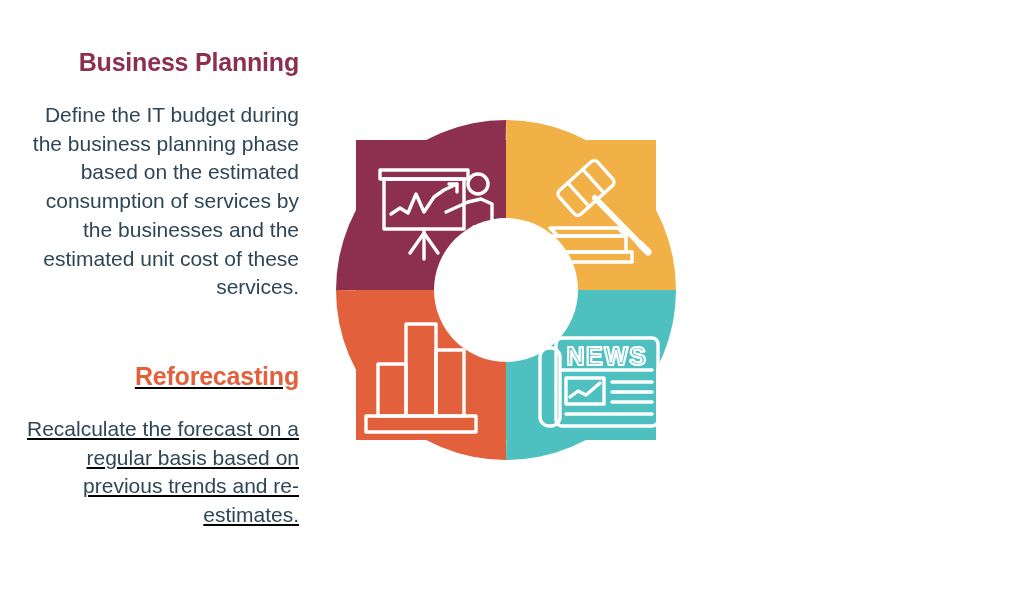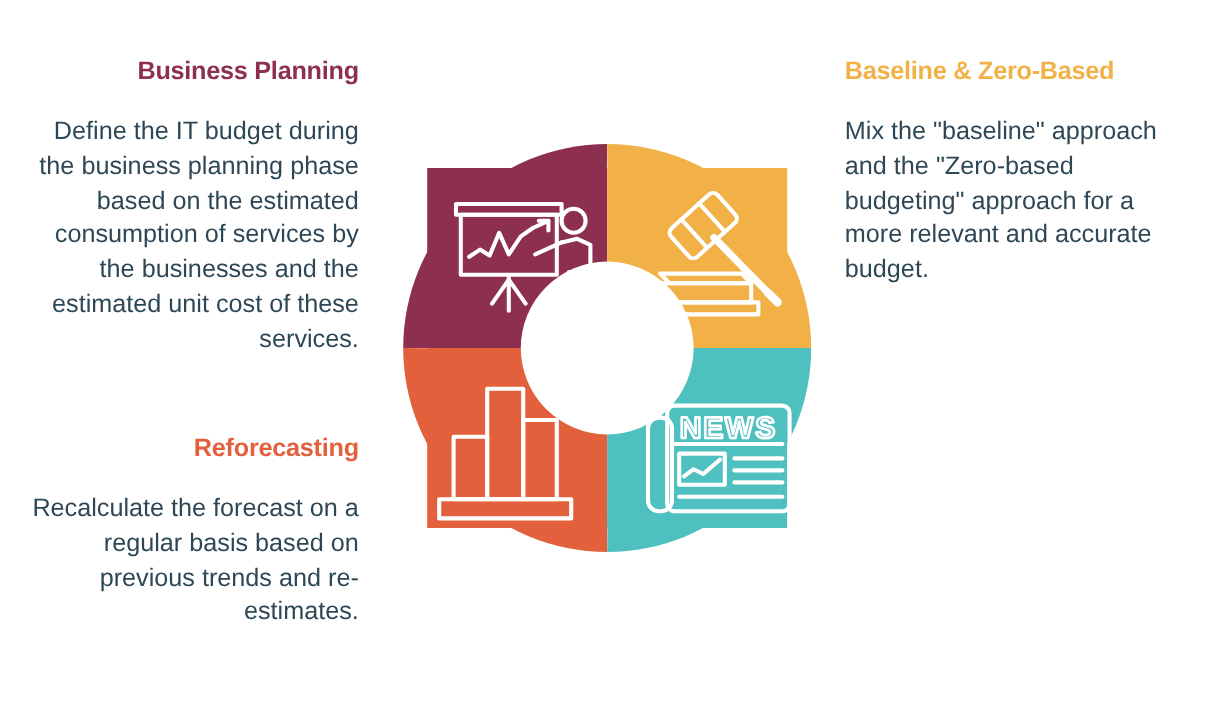--- a/index.html
+++ b/index.html
@@ -16,21 +16,21 @@
     position: relative;
     width: 1024px;
     height: 603px;
     background: #ffffff;
   }
 
   
   .block { position: absolute; }
 
   .block h2 {
-    font-size: 21px;
+    font-size: 25px;
     font-weight: bold;
     line-height: 1.15;
     letter-spacing: -0.2px;
     margin-bottom: 22px;
     white-space: nowrap;
   }
 
   .block p {
     font-size: 21px;
     line-height: 1.37;
@@ -41,21 +41,21 @@
   .block.left { text-align: right; }
   
   .block.right { text-align: left; }
 
   #block-business-planning { left: 22px;  top: 48px;  width: 277px; }
   #block-business-planning h2 { color: #8d2f4e; margin-bottom: 24px; }
 
   #block-baseline { left: 704px; top: 48px;  width: 288px; }
   #block-baseline h2 { color: #f2b147; margin-bottom: 24px; }
 
-  #block-reforecasting { left: 22px;  top: 362px; width: 277px; }
+  #block-reforecasting { left: 22px;  top: 362px; width: 277px; text-decoration: underline; }
   #block-reforecasting h2 { color: #e2603b; margin-bottom: 24px; }
 
   #block-monthly-reporting { left: 704px; top: 362px; width: 288px; }
   #block-monthly-reporting h2 { color: #4fc0c0; margin-bottom: 24px; }
 
   
   #wheel {
     position: absolute;
     left: 318px;
     top: 102px;
@@ -67,24 +67,20 @@
 </head>
 <body>
 
 <div id="canvas">
 
   <div class="block left" id="block-business-planning">
     <h2>Business Planning</h2>
     <p>Define the IT budget during the business planning phase based on the estimated consumption of services by the businesses and the estimated unit cost of these services.</p>
   </div>
 
-  <div class="block right" id="block-baseline">
-    <h2>Baseline &amp; Zero-Based</h2>
-    <p>Mix the "baseline" approach and the "Zero-based budgeting" approach for a more relevant and accurate budget.</p>
-  </div>
 
   <div class="block left" id="block-reforecasting">
     <h2>Reforecasting</h2>
     <p>Recalculate the forecast on a regular basis based on previous trends and re-estimates.</p>
   </div>
 
 
   <div id="wheel">
     <svg viewBox="0 0 376 376" xmlns="http://www.w3.org/2000/svg">
 

